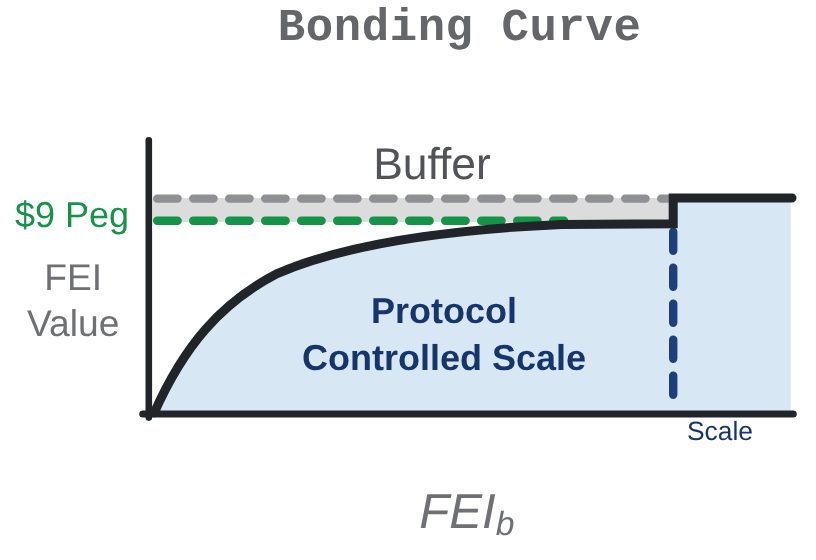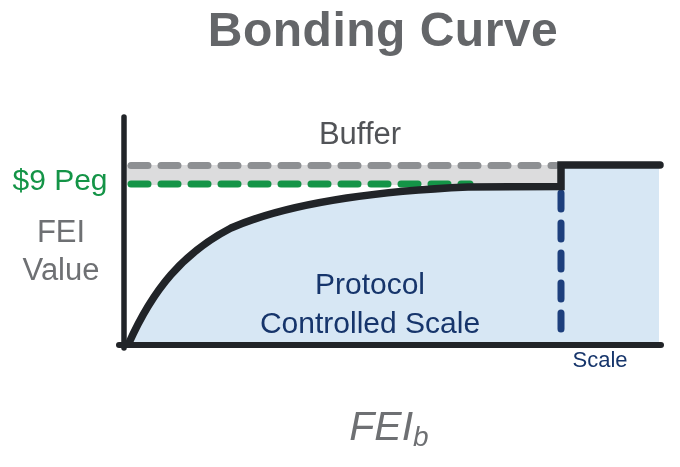--- a/index.html
+++ b/index.html
@@ -16,37 +16,37 @@
   }
   html,body{margin:0;padding:0;background:#ffffff;}
   .stage{
     position:relative;width:680px;height:467px;background:#ffffff;
     overflow:hidden;font-family:"Liberation Sans",sans-serif;
   }
   .stage svg{position:absolute;left:0;top:0;}
   .lbl{position:absolute;text-align:center;white-space:nowrap;}
   .figure-title{
     left:86px;top:2px;width:594px;
-    font-size:48px;font-weight:600;color:var(--title-gray);letter-spacing:0.5px;
+    font-size:38px;font-weight:600;color:var(--title-gray);letter-spacing:0.5px;font-family:Liberation Mono, monospace;
   }
   .buffer-label{
     left:160px;top:116px;width:400px;
-    font-size:31px;font-weight:500;color:var(--buffer-gray);
+    font-size:37px;font-weight:500;color:var(--buffer-gray);
   }
   .peg-label{
     left:4px;top:163px;width:112px;
     font-size:30px;font-weight:500;color:var(--green);
   }
   .yaxis-label{
     left:10px;top:213px;width:102px;
     font-size:31px;font-weight:500;line-height:38px;color:var(--axis-gray);
   }
   .pcv-label{
     left:225px;top:240px;width:290px;
-    font-size:30px;font-weight:400;line-height:39px;color:var(--navy);margin-top:24px;
+    font-size:30px;font-weight:700;line-height:39px;color:var(--navy);
   }
   .scale-label{
     left:540px;top:347px;width:120px;
     font-size:22px;font-weight:500;color:var(--navy);
   }
   .xaxis-label{
     left:116px;top:403px;width:546px;
     font-size:41px;font-weight:500;color:var(--axis-gray);font-style:italic;
   }
   .xaxis-label .sub{

